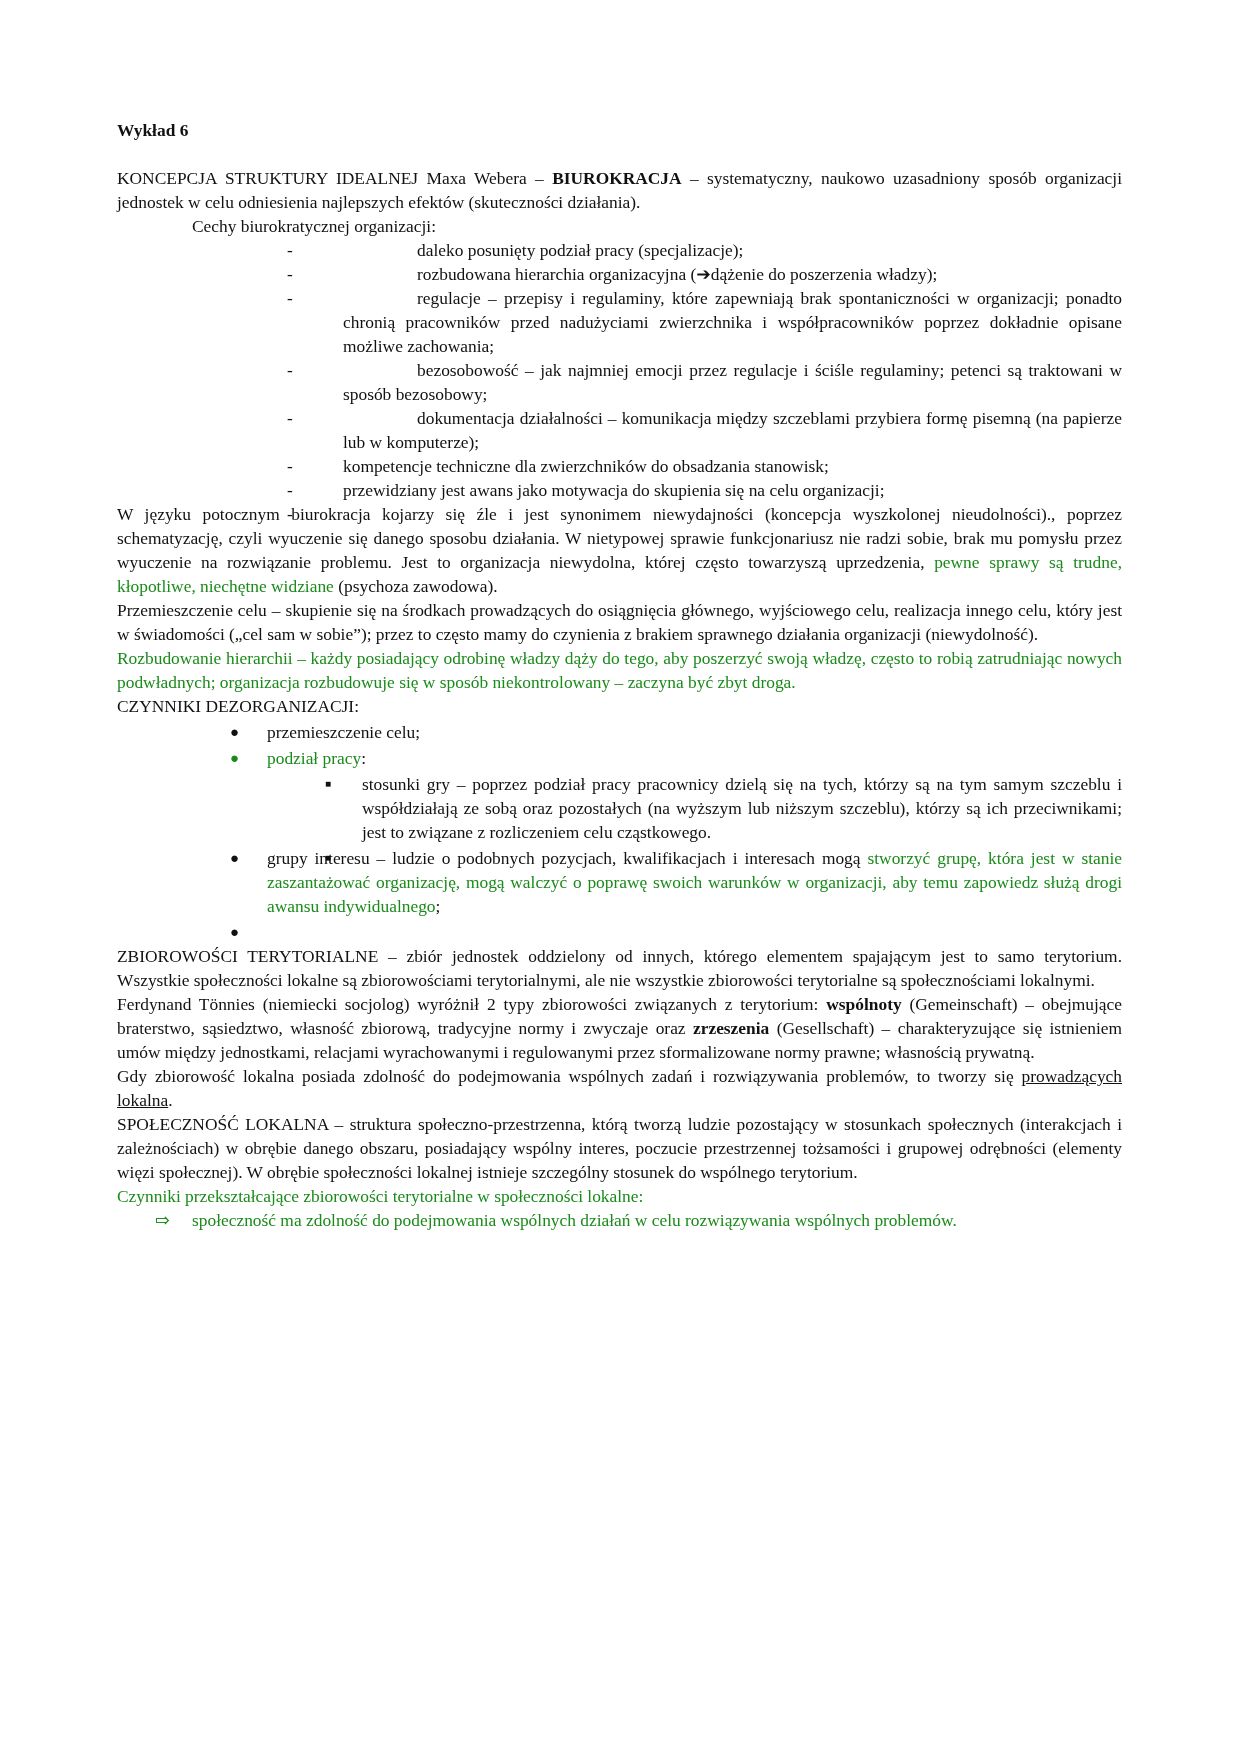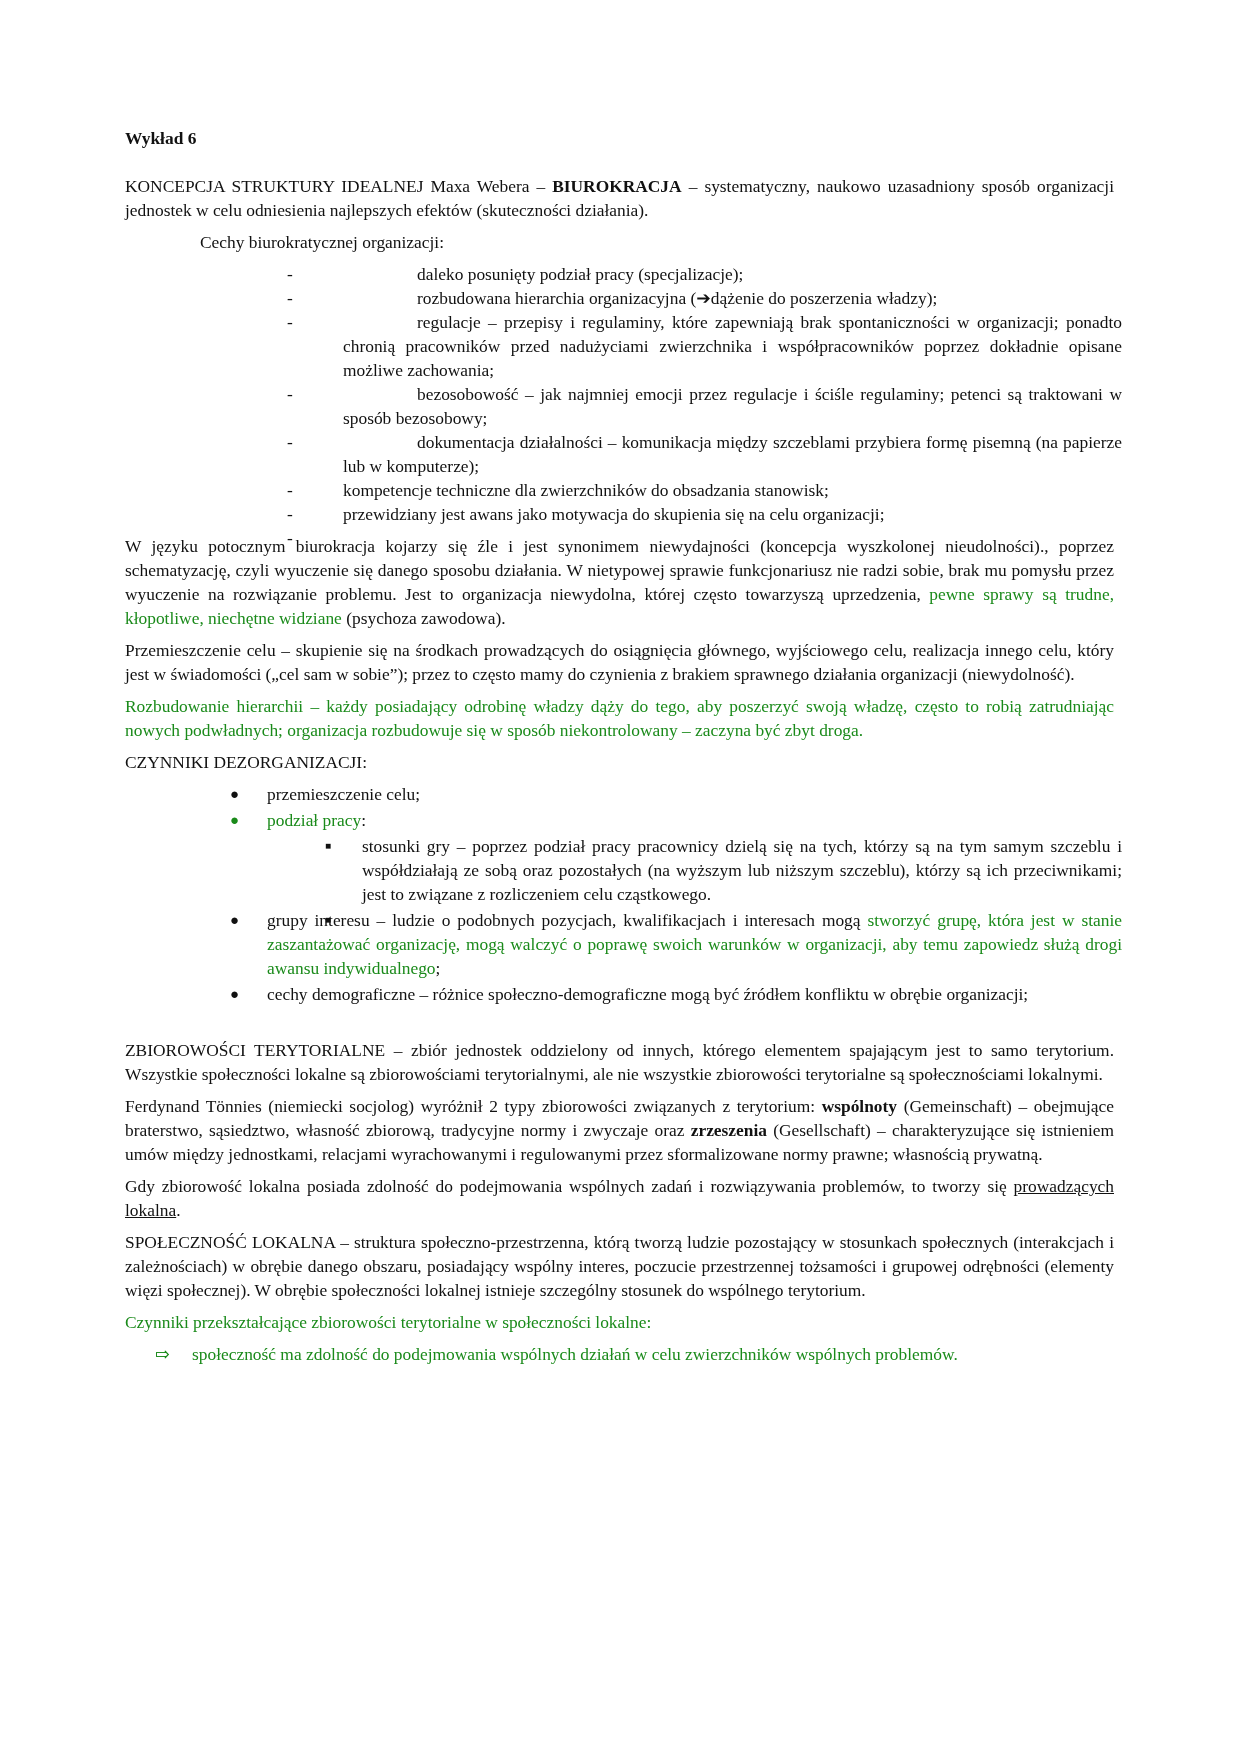--- a/index.html
+++ b/index.html
@@ -16,21 +16,21 @@
       font-size: 17.4px;
       color: #111111;
     }
     .page {
       position: absolute;
       left: 117px;
       top: 118px;
       width: 1005px;
     }
     p {
-      margin: 8px;
+      margin: 0;
       line-height: 24px;
       text-align: justify;
     }
     .green { color: #1a8a1a; }
     .bold { font-weight: bold; }
     .italic { }
     .underline { text-decoration: underline; }
 
     .title {
       font-weight: bold;
@@ -159,21 +159,21 @@
         </li>
         <li class="square-item">
           <span class="square">■</span>
         </li>
       </ul>
     </li>
     <li class="bullet-item">
       <span class="bullet">●</span><span>grupy interesu – ludzie o podobnych pozycjach, kwalifikacjach i interesach mogą </span><span class="green">stworzyć grupę, która jest w stanie zaszantażować organizację, mogą walczyć o poprawę swoich warunków w organizacji, aby temu zapowiedz służą drogi awansu indywidualnego</span><span>;</span>
     </li>
     <li class="bullet-item">
-      <span class="bullet">●</span><span>cechy demograficzne – różnice społeczno-demograficzne mogą być źródłem konfliktu w obrębie organizacji;</span>
+      <span class="bullet">●</span>
     </li>
   </ul>
 
 
   <div class="gap"></div>
 
   <p>ZBIOROWOŚCI TERYTORIALNE – zbiór jednostek oddzielony od innych, którego elementem spajającym jest to samo terytorium. Wszystkie  społeczności lokalne są zbiorowościami terytorialnymi, ale nie wszystkie zbiorowości terytorialne są społecznościami lokalnymi.</p>
 
   <p>
     <span>Ferdynand Tönnies (niemiecki socjolog) wyróżnił 2 typy zbiorowości związanych z terytorium: </span><span class="bold">wspólnoty</span><span> (</span><span class="italic">Gemeinschaft</span><span>) – obejmujące braterstwo, sąsiedztwo, własność zbiorową, tradycyjne normy i zwyczaje oraz </span><span class="bold">zrzeszenia</span><span> (</span><span class="italic">Gesellschaft</span><span>) – charakteryzujące się istnieniem umów między jednostkami, relacjami wyrachowanymi i regulowanymi przez sformalizowane normy prawne; własnością prywatną.</span>
@@ -185,17 +185,17 @@
 
   <p>SPOŁECZNOŚĆ LOKALNA – struktura społeczno-przestrzenna, którą tworzą ludzie pozostający w stosunkach społecznych (interakcjach i zależnościach) w obrębie danego obszaru, posiadający wspólny interes, poczucie przestrzennej tożsamości i grupowej odrębności (elementy więzi społecznej). W obrębie społeczności lokalnej istnieje szczególny stosunek do wspólnego terytorium.</p>
 
   <p class="green">Czynniki przekształcające zbiorowości terytorialne w społeczności lokalne:</p>
 
   <ul class="arrow-list green">
     <li class="arrow-item">
       <span class="arrow">⇨</span>
     </li>
     <li class="arrow-item">
-      <span class="arrow">⇨</span><span>społeczność ma zdolność do podejmowania wspólnych działań w celu zwierzchników wspólnych problemów.</span>
+      <span class="arrow">⇨</span><span>społeczność ma zdolność do podejmowania wspólnych działań w celu rozwiązywania wspólnych problemów.</span>
     </li>
   </ul>
 
 </div>
 
 </body></html>

